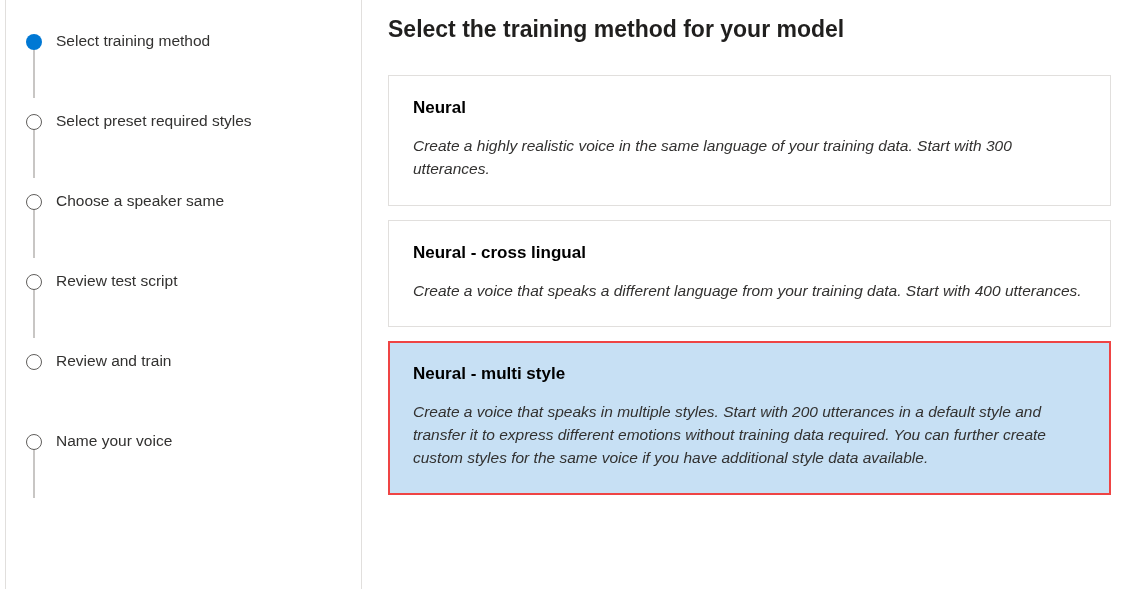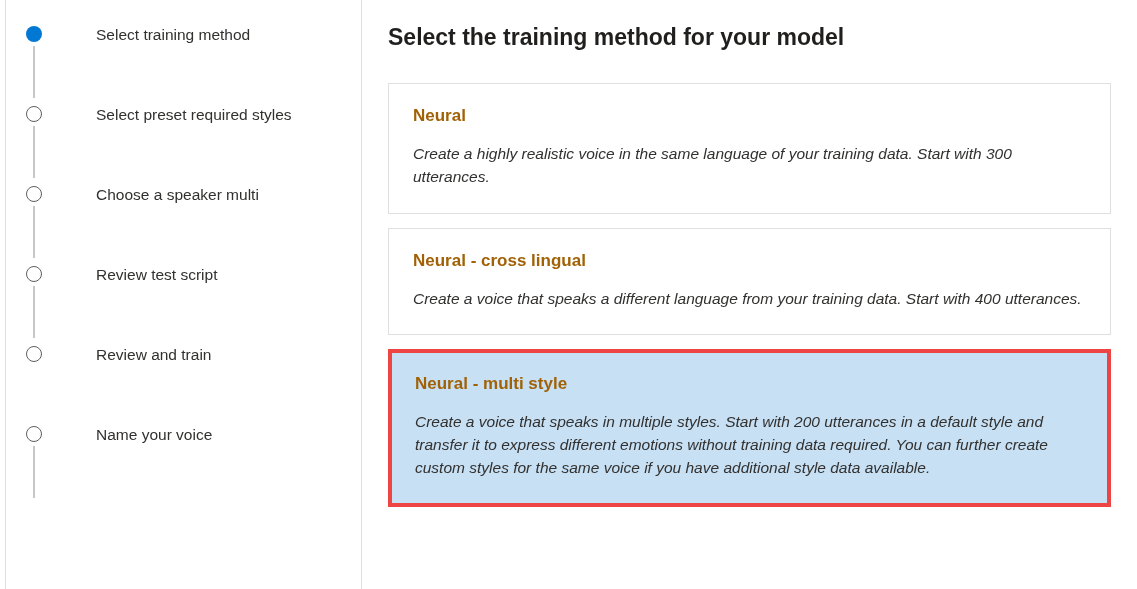--- a/index.html
+++ b/index.html
@@ -25,26 +25,25 @@
       width: 356px;
       padding: 26px 20px 20px 20px;
       border-right: 1px solid #e1dfdd;
       height: 100%;
     }
     .step-list {
       position: relative;
     }
     .step-item {
       display: flex;
-      align-items: flex-start;
+      align-items: flex-end;
       position: relative;
       height: 24px;
       margin-bottom: 56px;
       cursor: pointer;
-      gap: 40px;
     }
     .step-item:last-child {
       margin-bottom: 0;
     }
     .step-bullet {
       width: 16px;
       height: 16px;
       border-radius: 50%;
       flex-shrink: 0;
       position: relative;
@@ -68,45 +67,45 @@
       background: #c8c6c4;
       z-index: 1;
     }
     .step-label {
       margin-left: 14px;
       font-size: 15.5px;
       color: #323130;
     }
     .main {
       flex: 1;
-      padding: 24px 26px 20px 26px;
+      padding: 16px 26px 20px 26px;
       overflow-y: auto;
     }
     .page-title {
       font-size: 23px;
       font-weight: 600;
       color: #201f1e;
       margin-bottom: 32px;
     }
     .option-card {
       border: 1px solid #e1dfdd;
       padding: 22px 24px 24px 24px;
       margin-bottom: 14px;
       cursor: pointer;
       background: #ffffff;
     }
     .option-card.selected {
-      border: 4px solid #ef4444;
+      border: 2px solid #ef4444;
       background: #c7e0f4;
       padding: 21px 23px 23px 23px;
     }
     .option-title {
       font-size: 17px;
       font-weight: 600;
-      color: #a16207;
+      color: #000000;
       margin-bottom: 16px;
     }
     .option-description {
       font-size: 15.5px;
       color: #323130;
       line-height: 1.5;
       font-style: italic;
     }
   </style>
 </head>
@@ -126,21 +125,21 @@
     <div class="step-item">
       <div class="step-bullet inactive"></div>
       <div class="step-connector"></div>
       <span class="step-label">Select preset required styles</span>
     </div>
 
 
     <div class="step-item">
       <div class="step-bullet inactive"></div>
       <div class="step-connector"></div>
-      <span class="step-label">Choose a speaker multi</span>
+      <span class="step-label">Choose a speaker same</span>
     </div>
 
     <div class="step-item">
       <div class="step-bullet inactive"></div>
       <div class="step-connector"></div>
       <span class="step-label">Review test script</span>
     </div>
 
     <div class="step-item">
       <div class="step-bullet inactive"></div>

